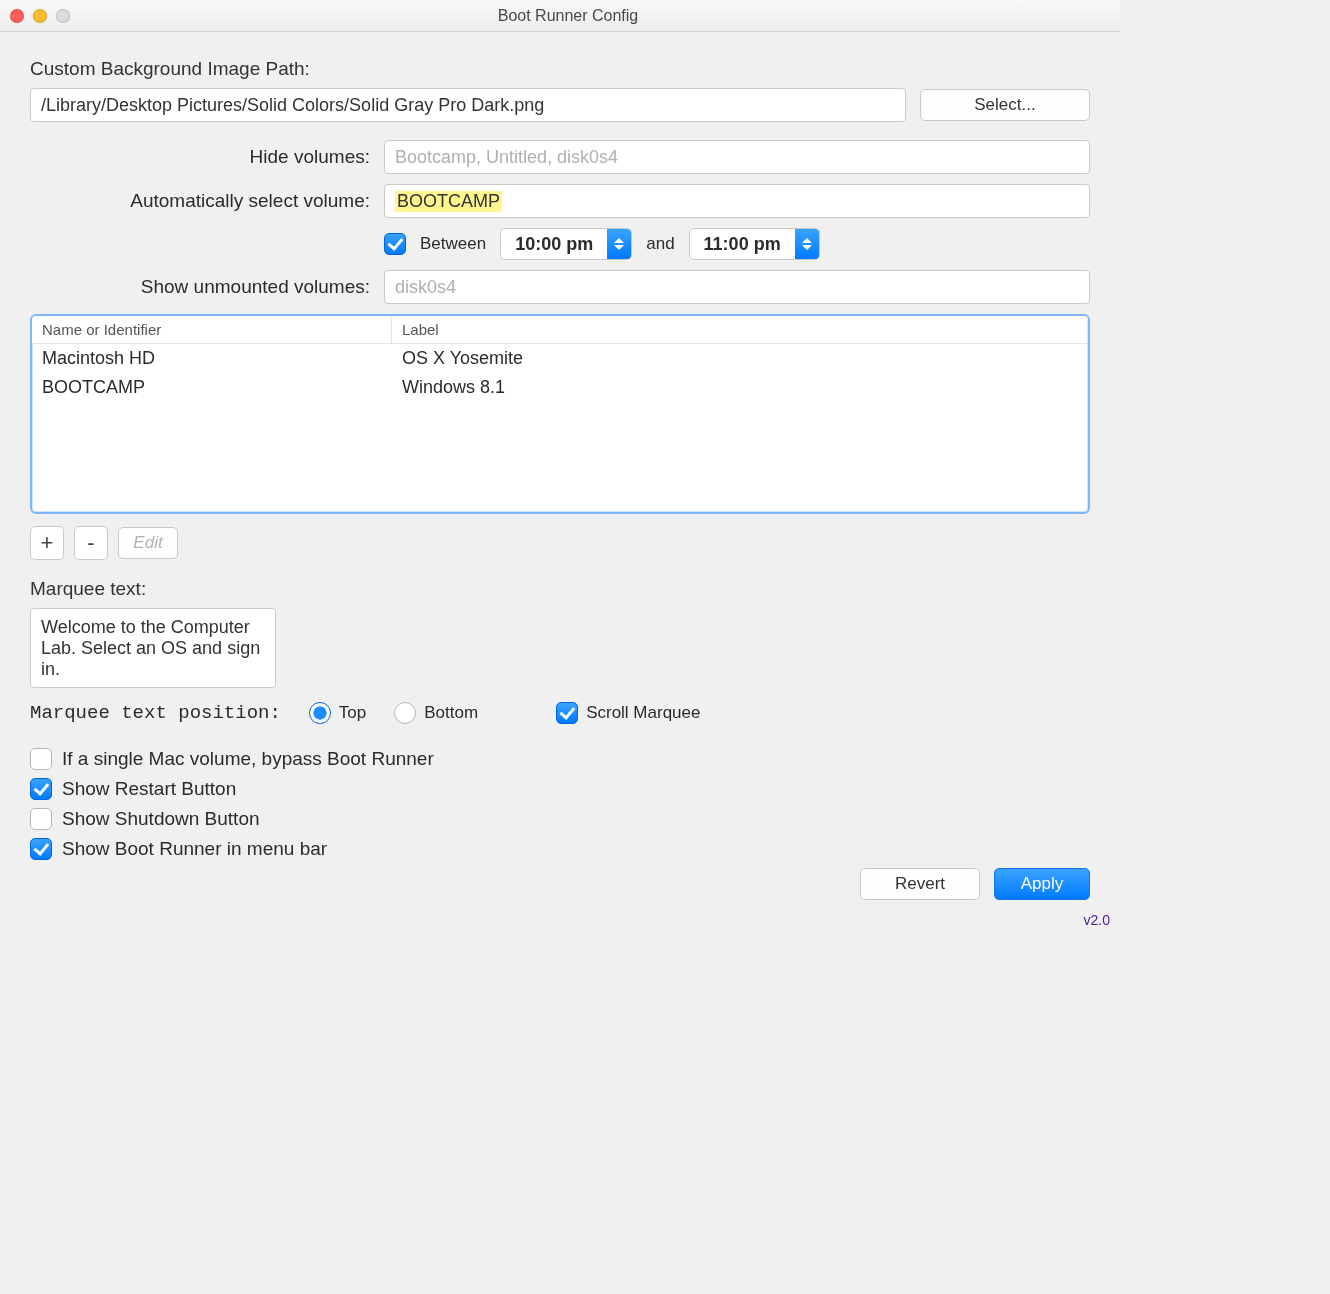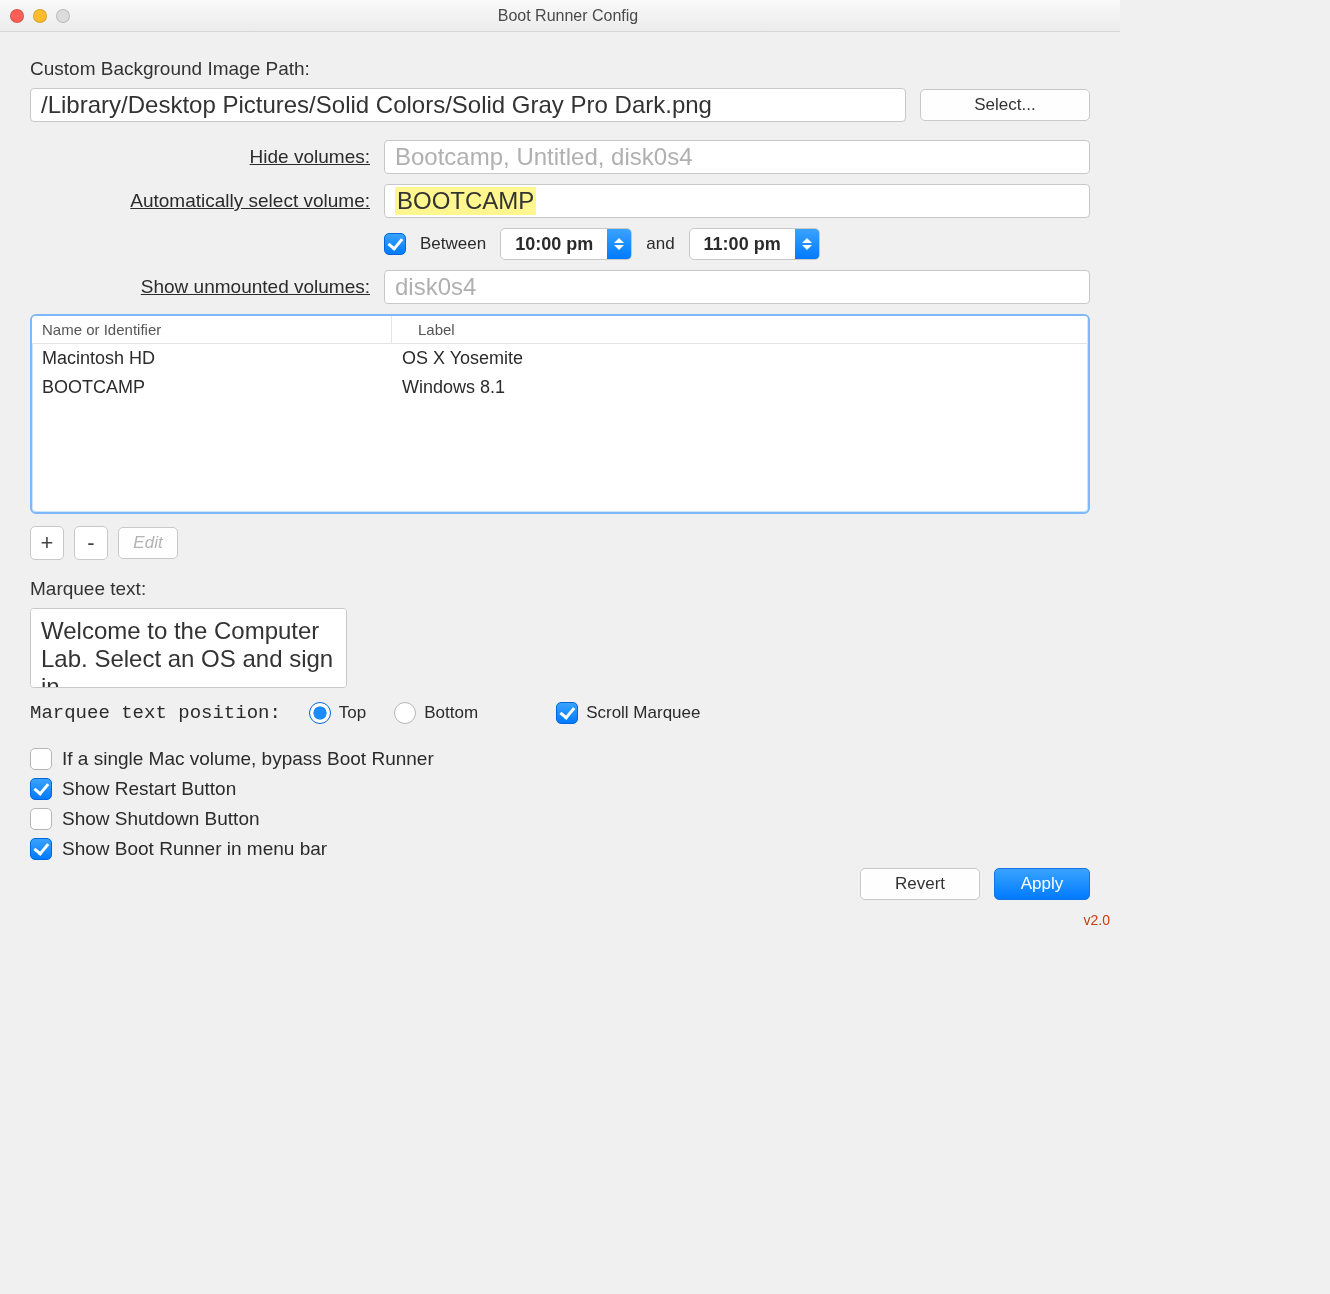--- a/index.html
+++ b/index.html
@@ -32,38 +32,38 @@
     position:absolute; left:16px; right:0; text-align:center;
     font-size:16px; color:#4a4a4a;
   }
   .content { padding: 26px 30px 8px 30px; }
 
   .section-label { font-size:19px; color:#333; margin-bottom:8px; display:block; }
   .row { display:flex; align-items:center; gap:14px; margin-bottom:14px; }
   .input {
     flex:1; height:34px;
     background:#fff; border:1px solid #c8c8c8; border-radius:4px;
-    padding:15px 10px; font-size:24px; color:#333;
+    padding:15px 10px; font-size:18px; color:#333;
     display:flex; align-items:center;
   }
   .input.placeholder { color:#b0b0b0; }
   .btn {
     background:#fefefe; border:1px solid #c8c8c8; border-radius:5px;
     height:32px; padding:0 20px; font-size:17px; color:#333;
     display:inline-flex; align-items:center; justify-content:center;
     cursor:default;
   }
   .btn.primary {
     background: linear-gradient(#3aa3ff,#007aff);
     border-color:#1473e6; color:#fff;
   }
   .btn.disabled { color:#b3b3b3;font-style:italic; }
 
   .grid2 { display:grid; grid-template-columns: 340px 1fr; gap:10px 14px; align-items:center; margin-top:18px; }
-  .grid2 .lbl { justify-self:end; font-size:19px;text-decoration:underline; }
+  .grid2 .lbl { justify-self:end; font-size:19px; }
 
   .highlight { background:#fff68f; padding:0 2px; }
 
   .between-row { display:flex; align-items:center; gap:14px; }
 
   
   .chk {
     width:22px; height:22px; border-radius:5px;
     border:1px solid #b5b5b5; background:#fff;
     display:inline-flex; align-items:center; justify-content:center;
@@ -117,21 +117,21 @@
     border:2px solid #7db8ff;
     border-radius:6px;
     background:#fff;
     box-shadow: 0 0 0 1px #cfe3ff inset;
     height:200px;
     overflow:hidden;
   }
   .thead {
     display:grid; grid-template-columns: 360px 1fr;
     background:#fff; border-bottom:1px solid #e4e4e4;
-    font-size:15px; color:#555;gap:16px;
+    font-size:15px; color:#555;
   }
   .thead div { padding:5px 10px; border-right:1px solid #e4e4e4; }
   .tbody .trow {
     display:grid; grid-template-columns:360px 1fr;
     font-size:18px;
   }
   .tbody .trow div { padding:4px 10px; }
 
   .table-controls { display:flex; gap:10px; margin-top:12px; align-items:center; }
   .sqbtn {
@@ -139,21 +139,21 @@
     background:#fff; display:flex; align-items:center; justify-content:center;
     font-size:22px; color:#444;
   }
 
   textarea.input { height:80px; resize:none; font-family:inherit; padding-top:8px; }
 
   .options-row { display:flex; align-items:center; gap:28px; margin-top:14px; }
   .options-row .lbl { font-size:19px;font-family:Liberation Mono, monospace; }
   .chk-row { display:flex; align-items:center; gap:10px; margin:8px 0; font-size:19px; }
   .footer { display:flex; justify-content:flex-end; gap:14px; margin-top:2px; align-items:center;}
-  .version { position:absolute; right:10px; bottom:6px; font-size:14px; color:#c2410c; }
+  .version { position:absolute; right:10px; bottom:6px; font-size:14px; color:#4c1d95; }
   .window { position:relative; padding-bottom:26px; }
 </style>
 </head>
 <body>
 
 <div class="window">
 
   <div class="titlebar">
     <div class="traffic">
       <span class="dot red"></span>

